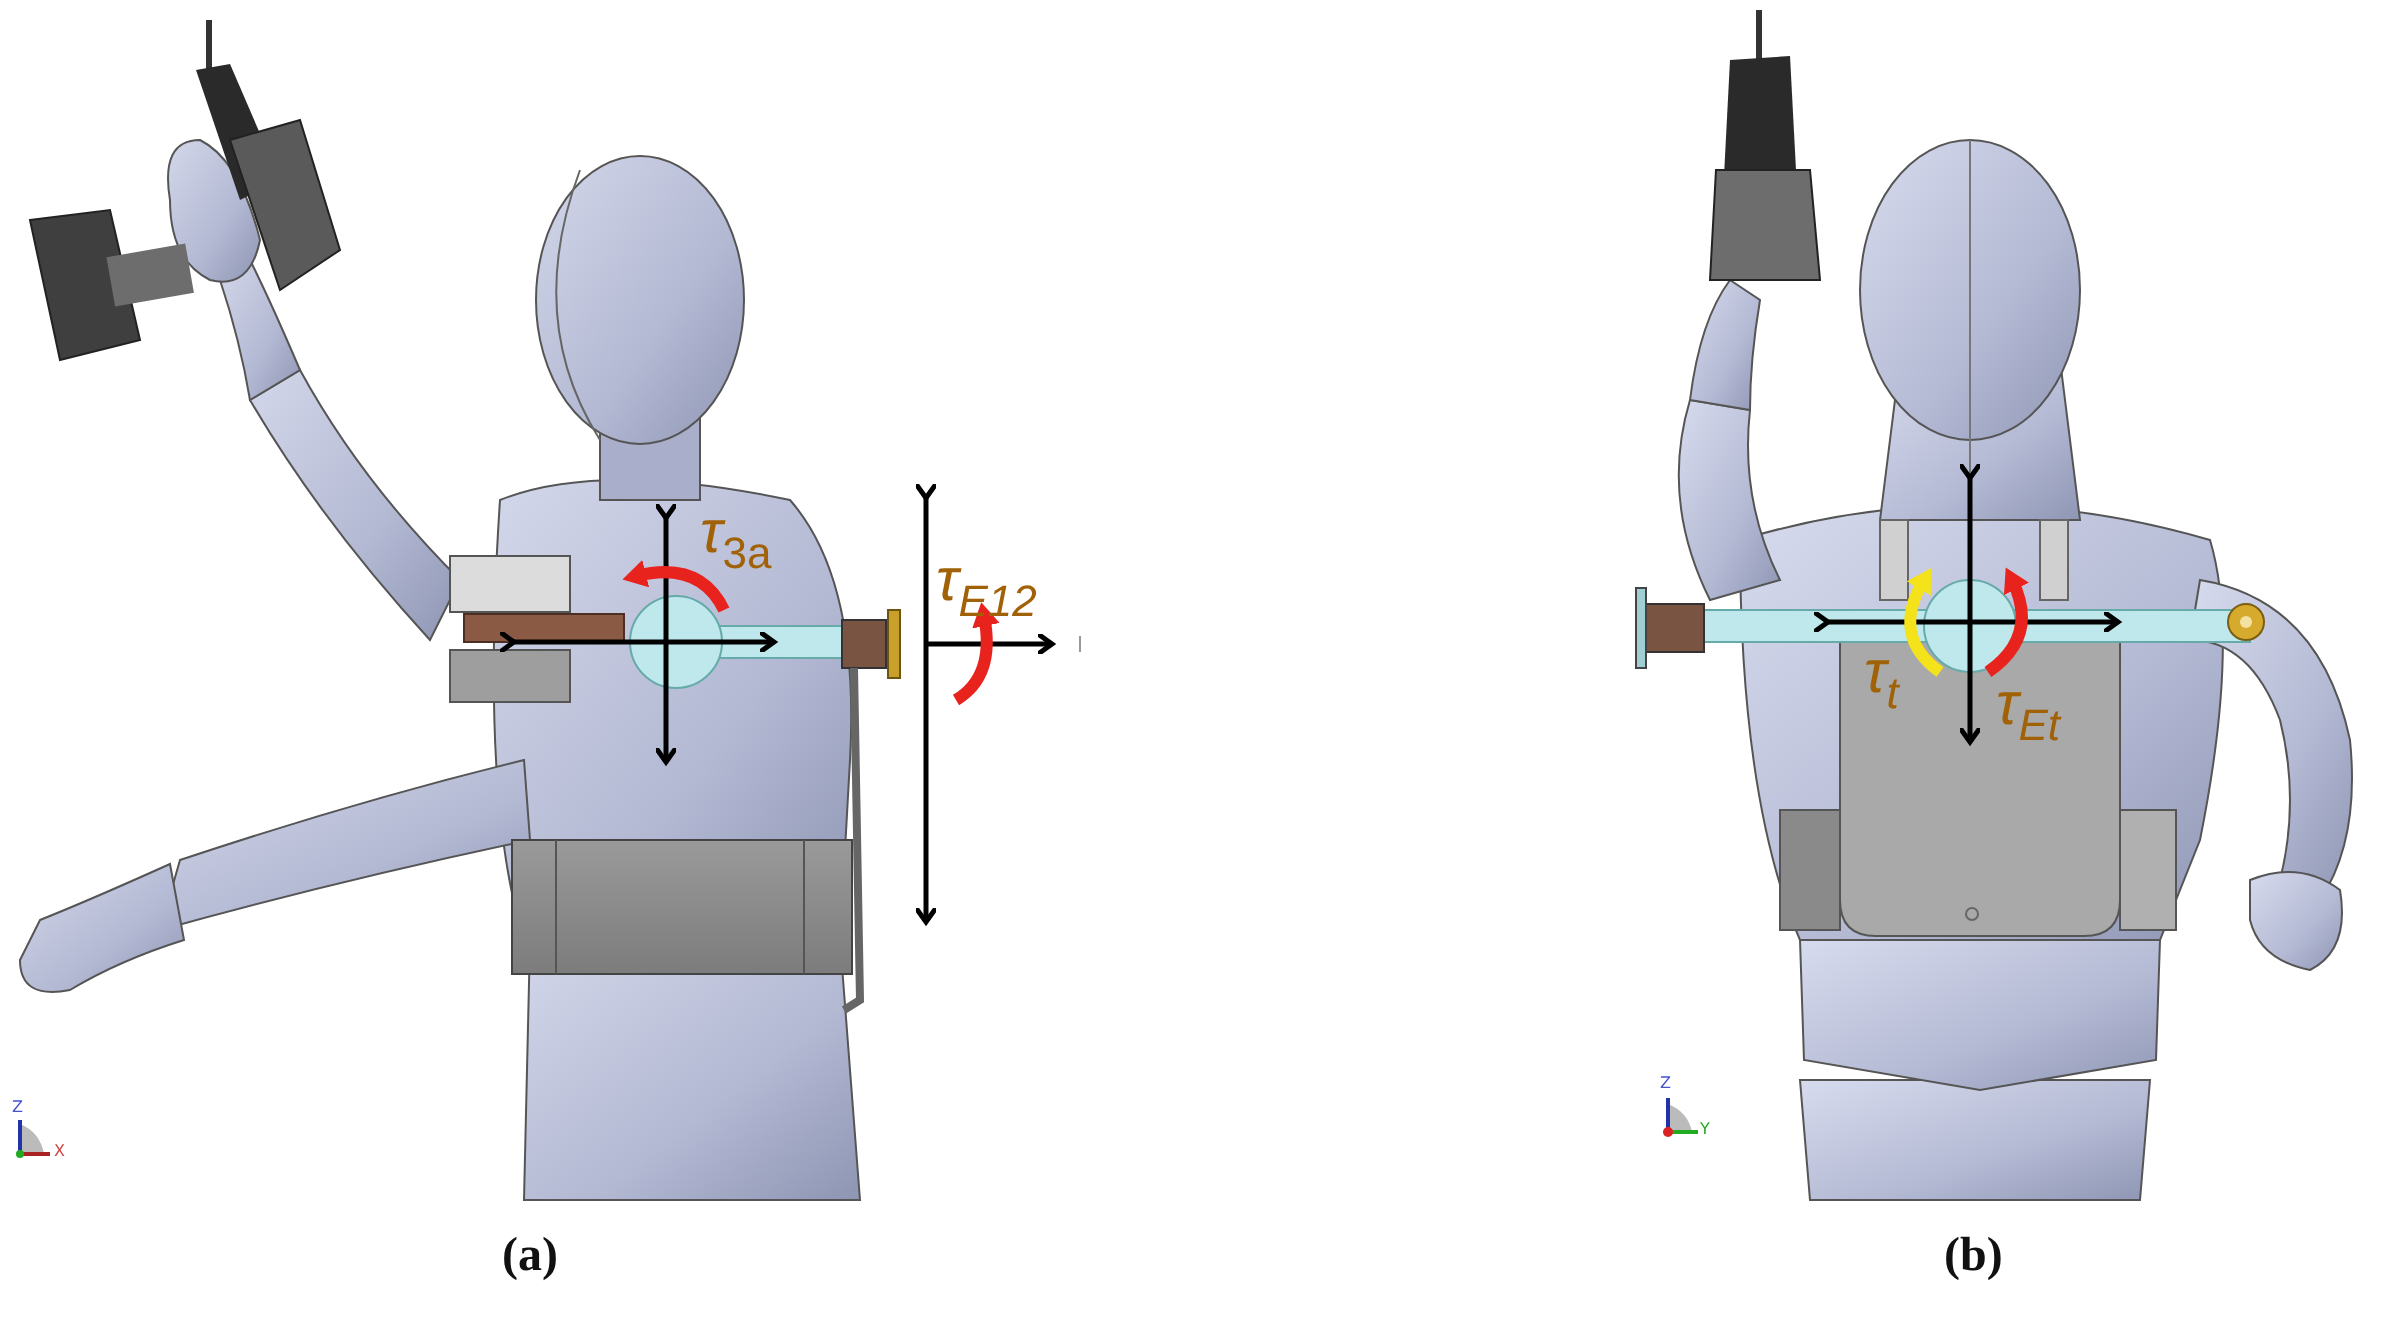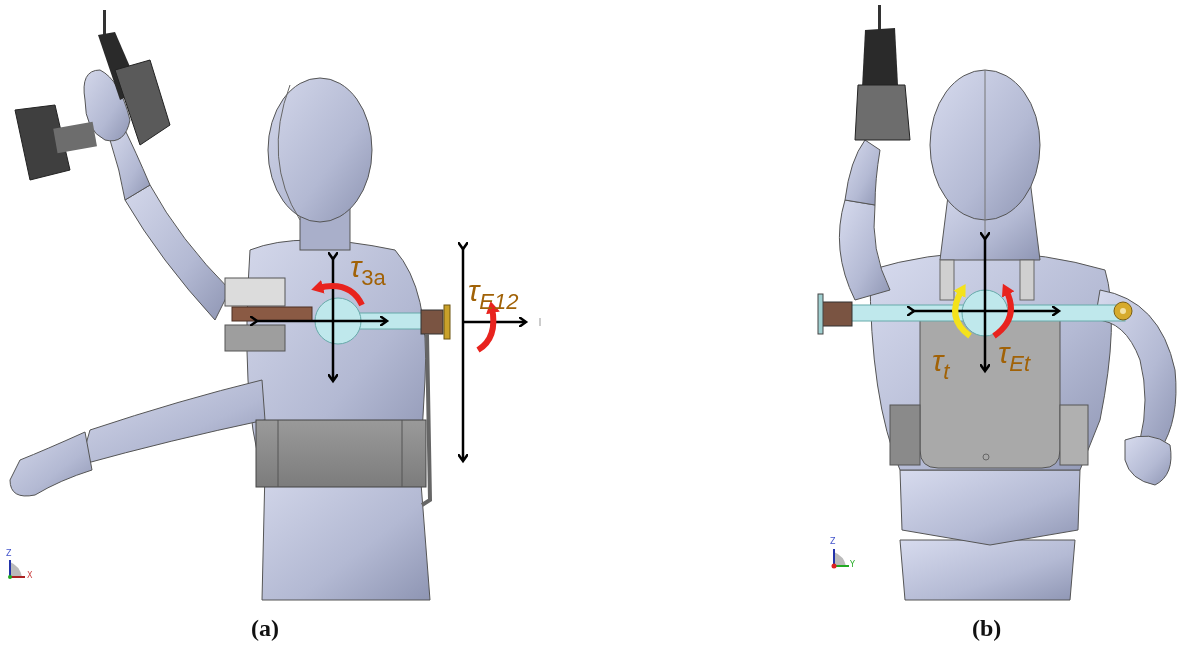--- a/index.html
+++ b/index.html
@@ -179,21 +179,21 @@
       <path d="M234,566 L234,552 Q244,556 246,566 Z" fill="#bbb"></path>
       <line x1="234" y1="566" x2="234" y2="549" stroke="#2233aa" stroke-width="2"></line>
       <line x1="234" y1="566" x2="249" y2="566" stroke="#22aa22" stroke-width="2"></line>
       <circle cx="234" cy="566" r="2.5" fill="#dd2222"></circle>
     </g>
   </svg>
 
   <div class="triad-label" style="left:230px;top:537px;color:#4455cc;">Z</div>
   <div class="triad-label" style="left:250px;top:560px;color:#22aa22;">Y</div>
 
-  <div class="tau" style="left:332px;top:346px;">
+  <div class="tau" style="left:332px;top:322px;">
     <span class="sym">τ</span><span class="sub it">t</span>
   </div>
   <div class="tau" style="left:398px;top:338px;">
     <span class="sym">τ</span><span class="sub it">Et</span>
   </div>
 
   <div class="caption" style="left:372px;">(b)</div>
 </div>
 
 </body></html>

